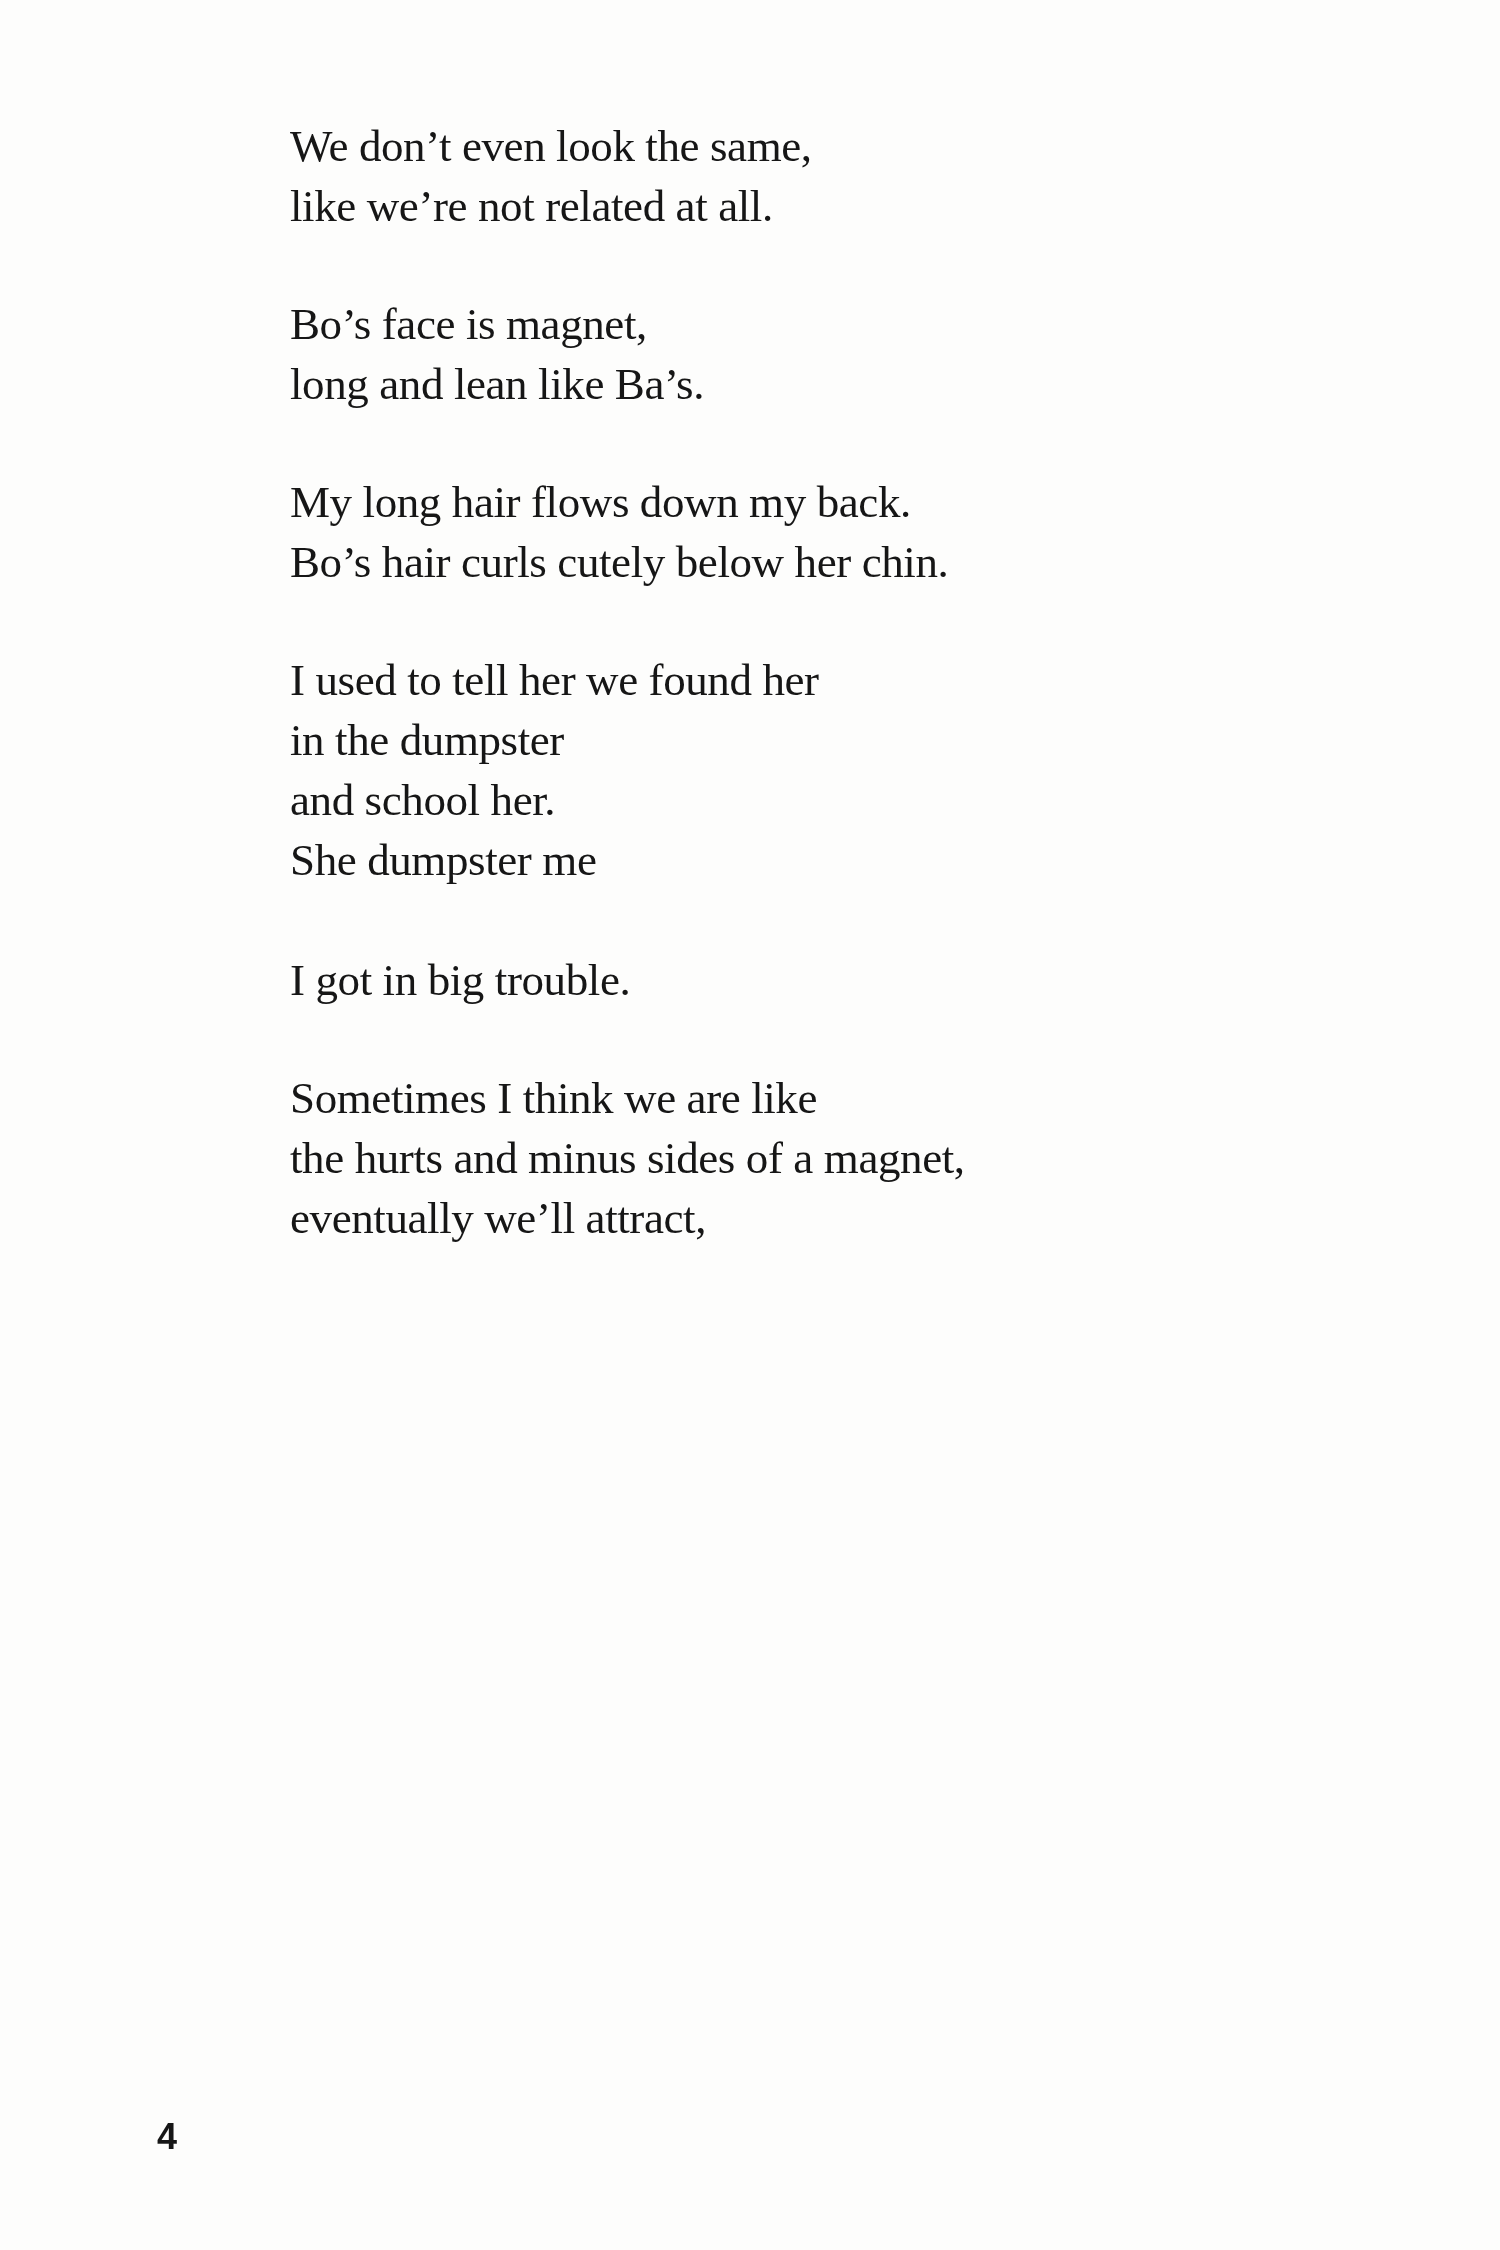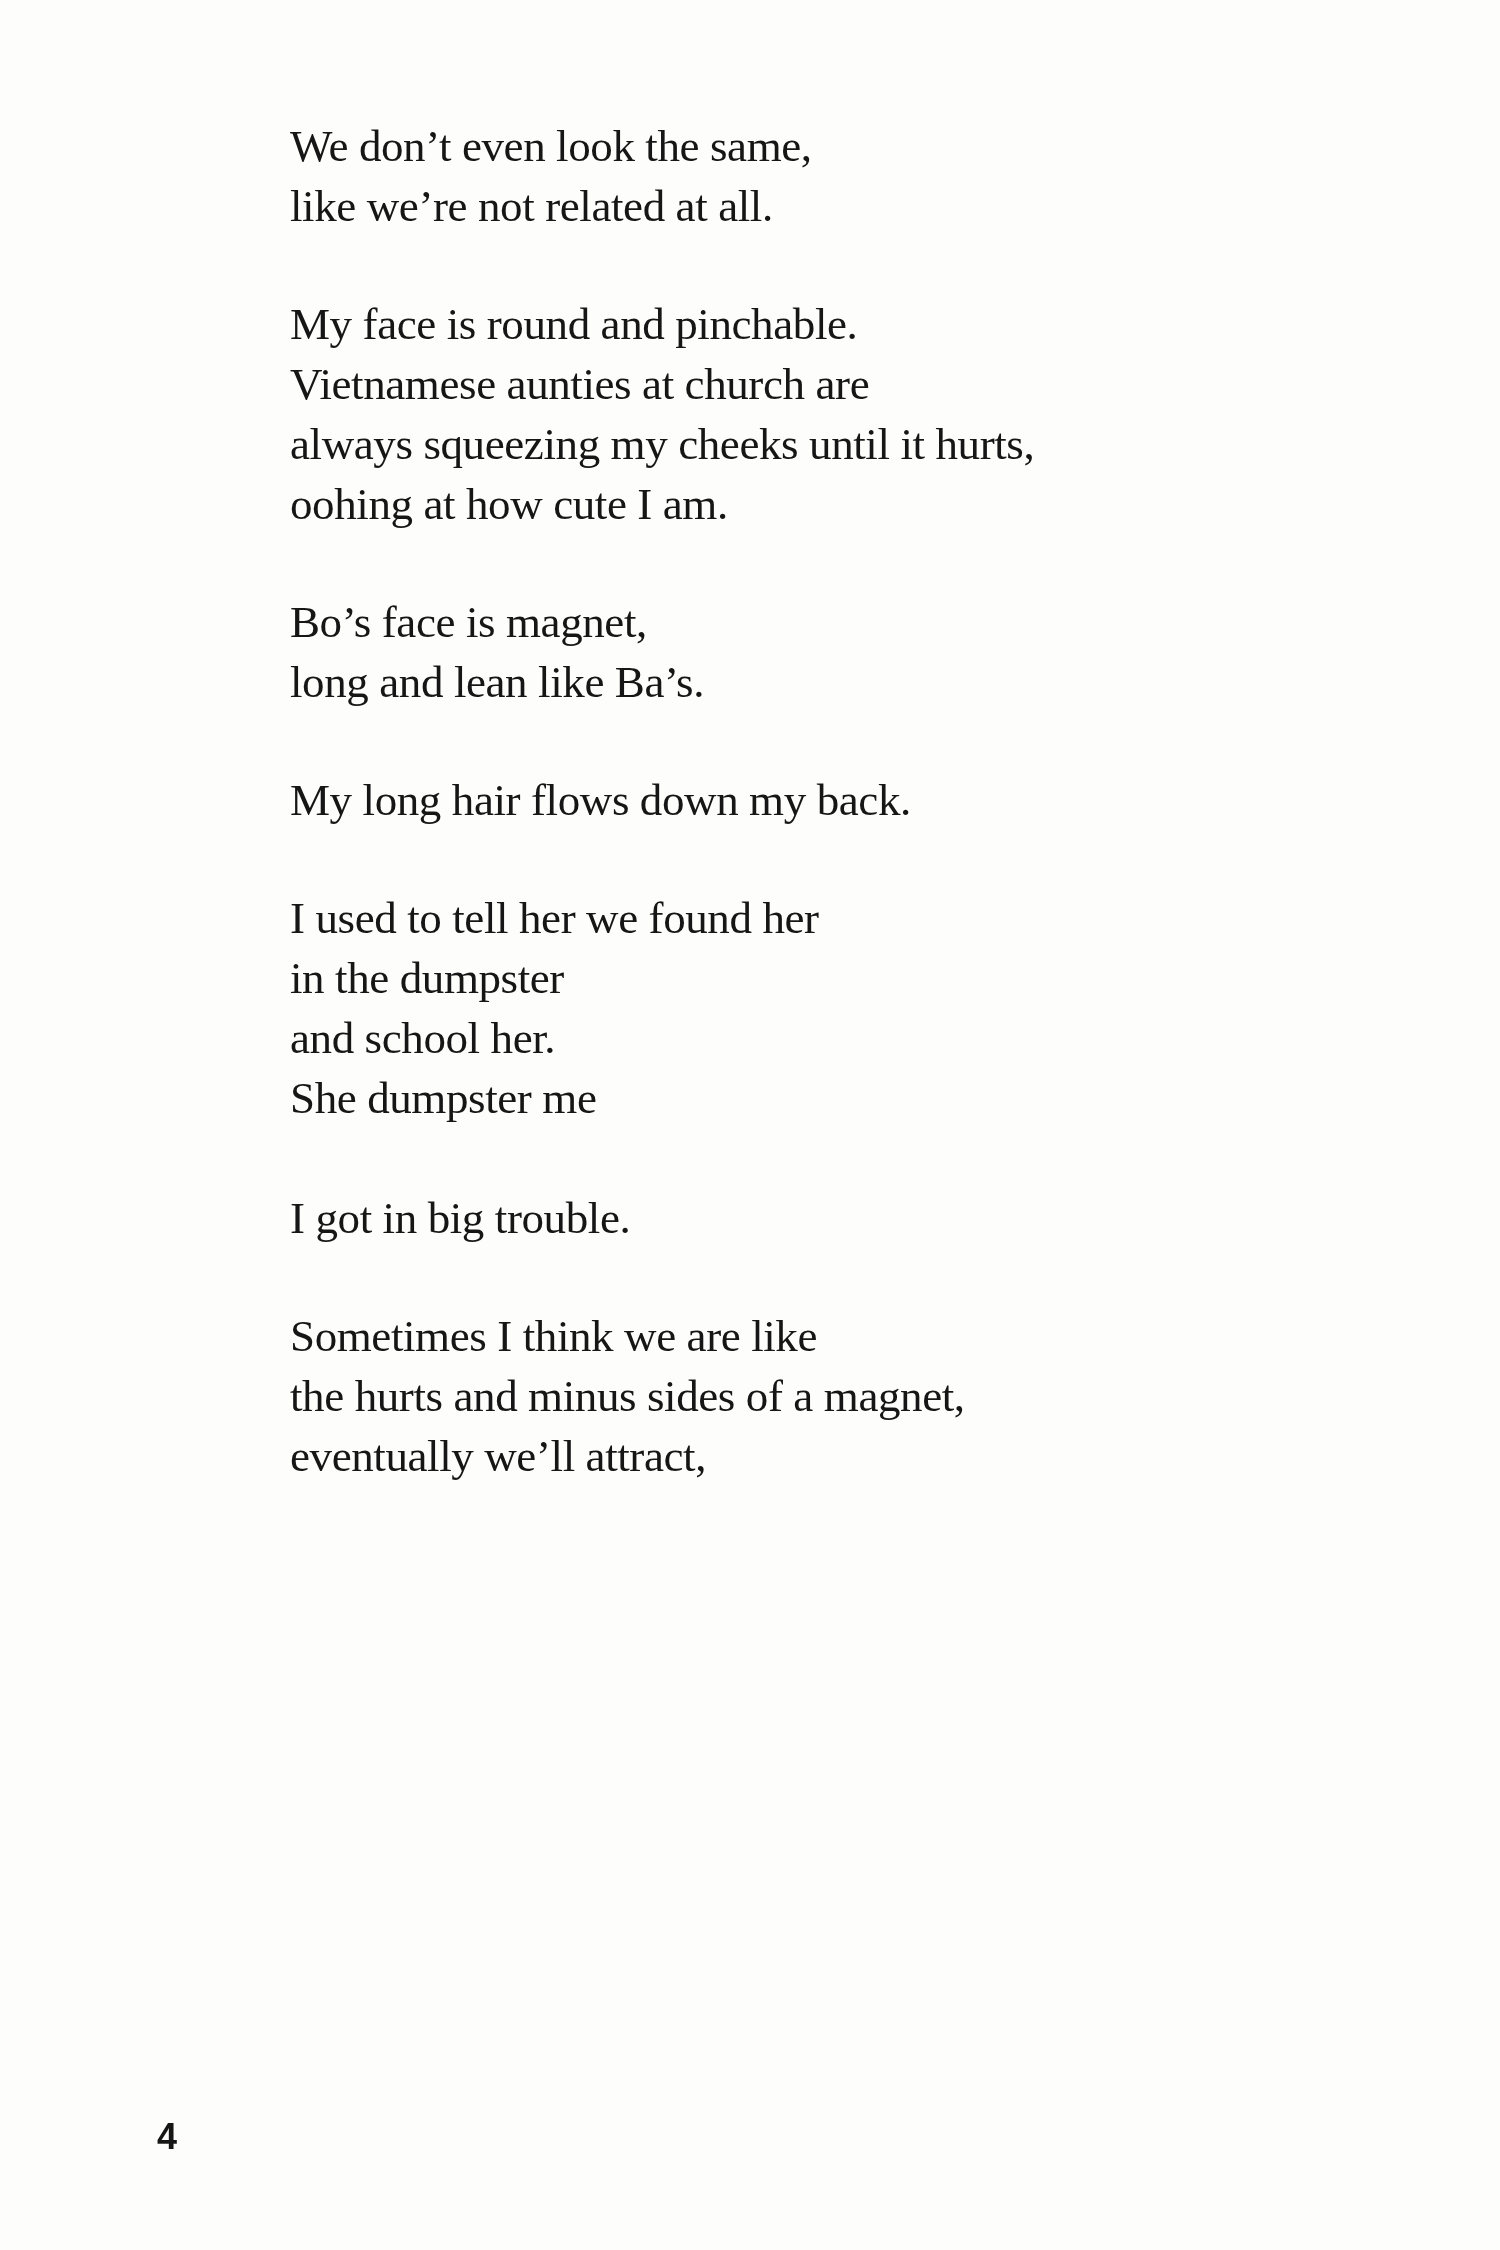--- a/index.html
+++ b/index.html
@@ -47,22 +47,21 @@
     color: var(--fg);
   }
 </style>
 </head>
 <body>
 
 <div class="page">
 
   <div class="poem">
     <p class="stanza"><span>We don’t even look the same,</span><br><span>like we’re not related at all.</span></p>
-    <p class="stanza"><span>My face is round and pinchable.</span><br><span>Vietnamese aunties at church are</span><br><span>always squeezing my cheeks until it hurts,</span><br><span>oohing at how cute I am.</span></p>
     <p class="stanza"><span>Bo’s face is magnet,</span><br><span>long and lean like Ba’s.</span></p>
-    <p class="stanza"><span>My long hair flows down my back.</span><br></p>
+    <p class="stanza"><span>My long hair flows down my back.</span><br><span>Bo’s hair curls cutely below her chin.</span></p>
     <p class="stanza"><span>I used to tell her we found her</span><br><span>in the dumpster</span><br><span>and school her.</span><br><span>She dumpster me</span><br><br><span>I got in big trouble.</span></p>
     <p class="stanza"><span>Sometimes I think we are like</span><br><span>the hurts and minus sides of a magnet,</span><br><span>eventually we’ll attract,</span></p>
   </div>
 
   <div class="page-number">4</div>
 
 </div>
 
 </body></html>

